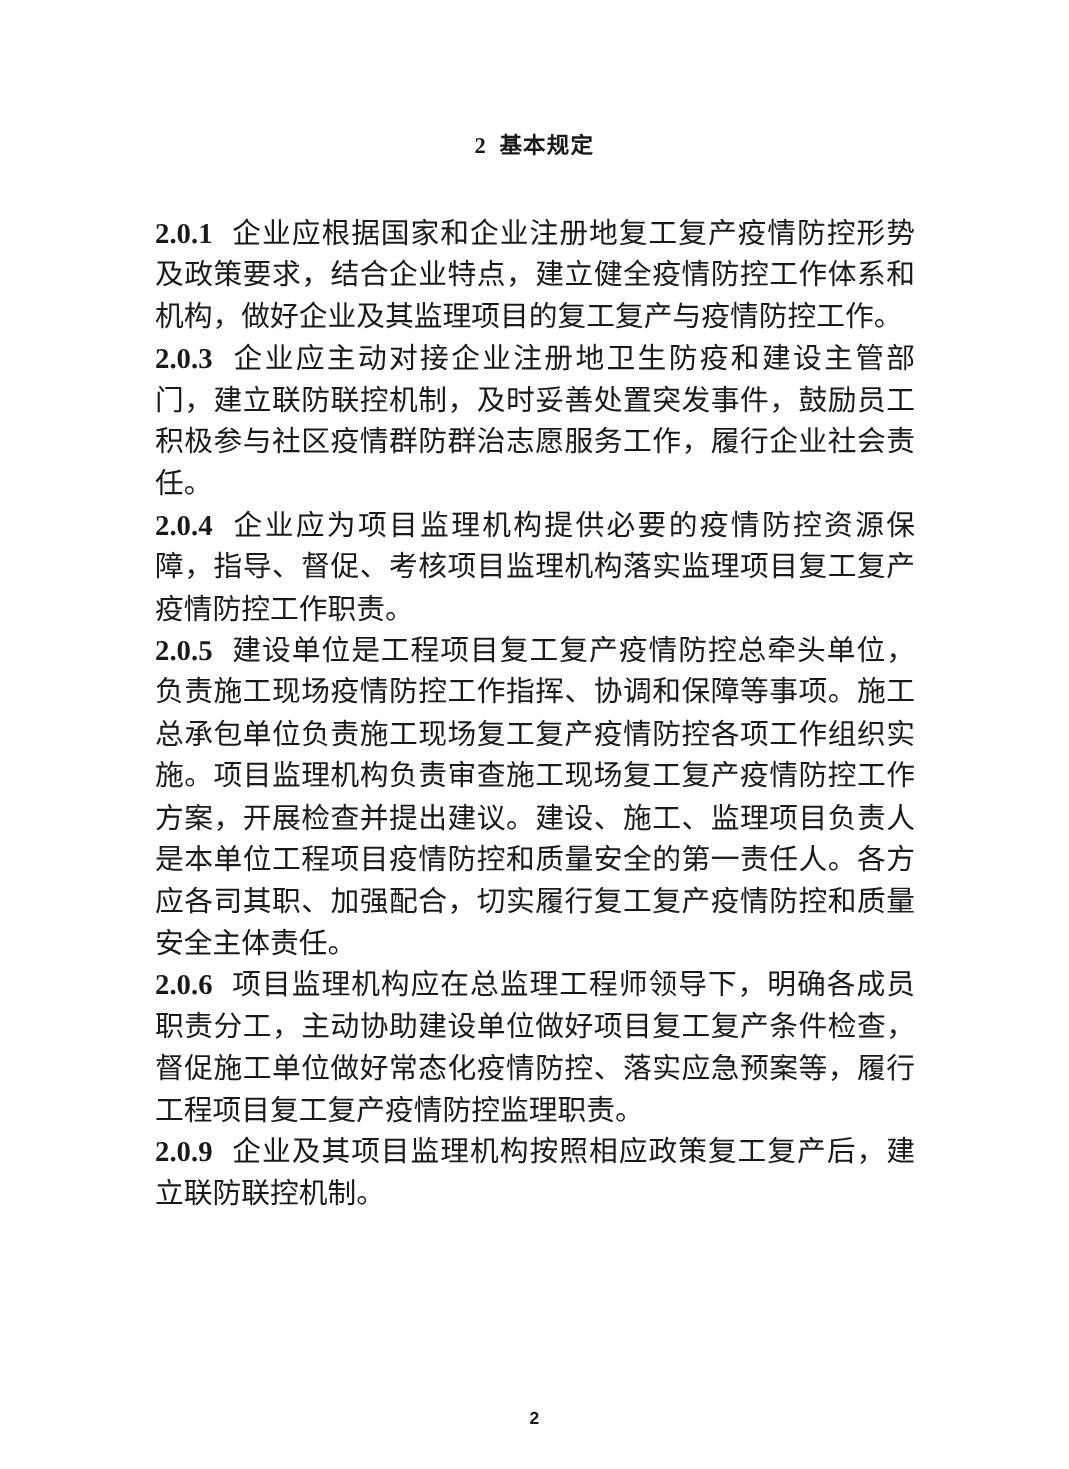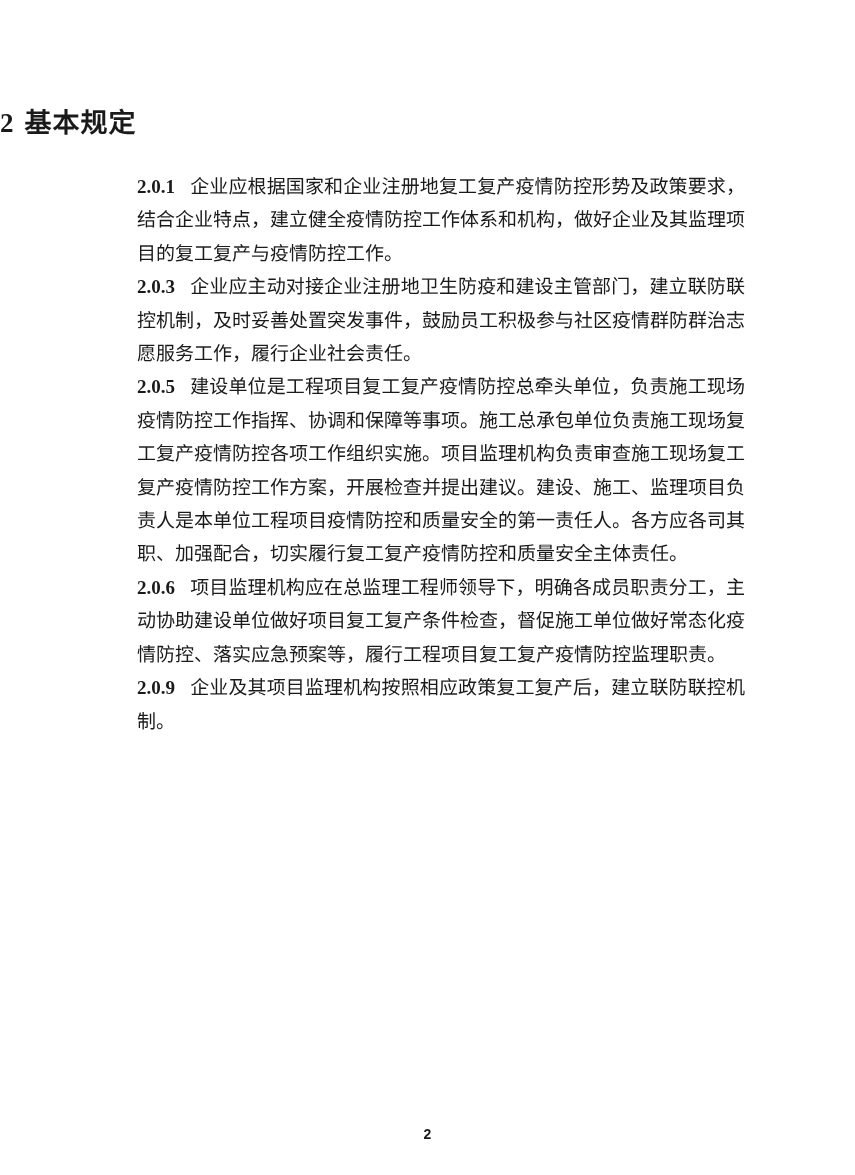--- a/index.html
+++ b/index.html
@@ -14,34 +14,35 @@
     background: #ffffff;
     overflow: hidden;
     font-family: "Liberation Serif", "DejaVu Serif", serif;
     color: #1a1a1a;
   }
   .heading {
     position: absolute;
     top: 101px;
     left: 0;
     width: 100%;
+    text-align: center;
     font-weight: bold;
-    font-size: 27px;
+    font-size: 18px;
     letter-spacing: 1px;
   }
   .heading .h-num {
     margin-right: 11px;
     letter-spacing: 0;
   }
   .content {
     position: absolute;
     top: 170px;
-    left: 137px;
+    left: 124px;
     width: 608px;
-    font-size: 19px;
+    font-size: 23px;
     line-height: 33.4px;
     text-align: justify;
     text-justify: inter-ideograph;
   }
   .clause {
     margin: 0;
     padding: 0;
   }
   .clause-num {
     font-weight: bold;
@@ -73,20 +74,23 @@
 
     <p class="clause">
       <span class="clause-num">2.0.1</span><span class="clause-text">企业应根据国家和企业注册地复工复产疫情防控形势及政策要求，结合企业特点，建立健全疫情防控工作体系和机构，做好企业及其监理项目的复工复产与疫情防控工作。</span>
     </p>
 
 
     <p class="clause">
       <span class="clause-num">2.0.3</span><span class="clause-text">企业应主动对接企业注册地卫生防疫和建设主管部门，建立联防联控机制，及时妥善处置突发事件，鼓励员工积极参与社区疫情群防群治志愿服务工作，履行企业社会责任。</span>
     </p>
 
+    <p class="clause">
+      <span class="clause-num">2.0.4</span><span class="clause-text">企业应为项目监理机构提供必要的疫情防控资源保障，指导、督促、考核项目监理机构落实监理项目复工复产疫情防控工作职责。</span>
+    </p>
 
     <p class="clause">
       <span class="clause-num">2.0.5</span><span class="clause-text">建设单位是工程项目复工复产疫情防控总牵头单位，负责施工现场疫情防控工作指挥、协调和保障等事项。施工总承包单位负责施工现场复工复产疫情防控各项工作组织实施。项目监理机构负责审查施工现场复工复产疫情防控工作方案，开展检查并提出建议。建设、施工、监理项目负责人是本单位工程项目疫情防控和质量安全的第一责任人。各方应各司其职、加强配合，切实履行复工复产疫情防控和质量安全主体责任。</span>
     </p>
 
     <p class="clause">
       <span class="clause-num">2.0.6</span><span class="clause-text">项目监理机构应在总监理工程师领导下，明确各成员职责分工，主动协助建设单位做好项目复工复产条件检查，督促施工单位做好常态化疫情防控、落实应急预案等，履行工程项目复工复产疫情防控监理职责。</span>
     </p>
 
 

